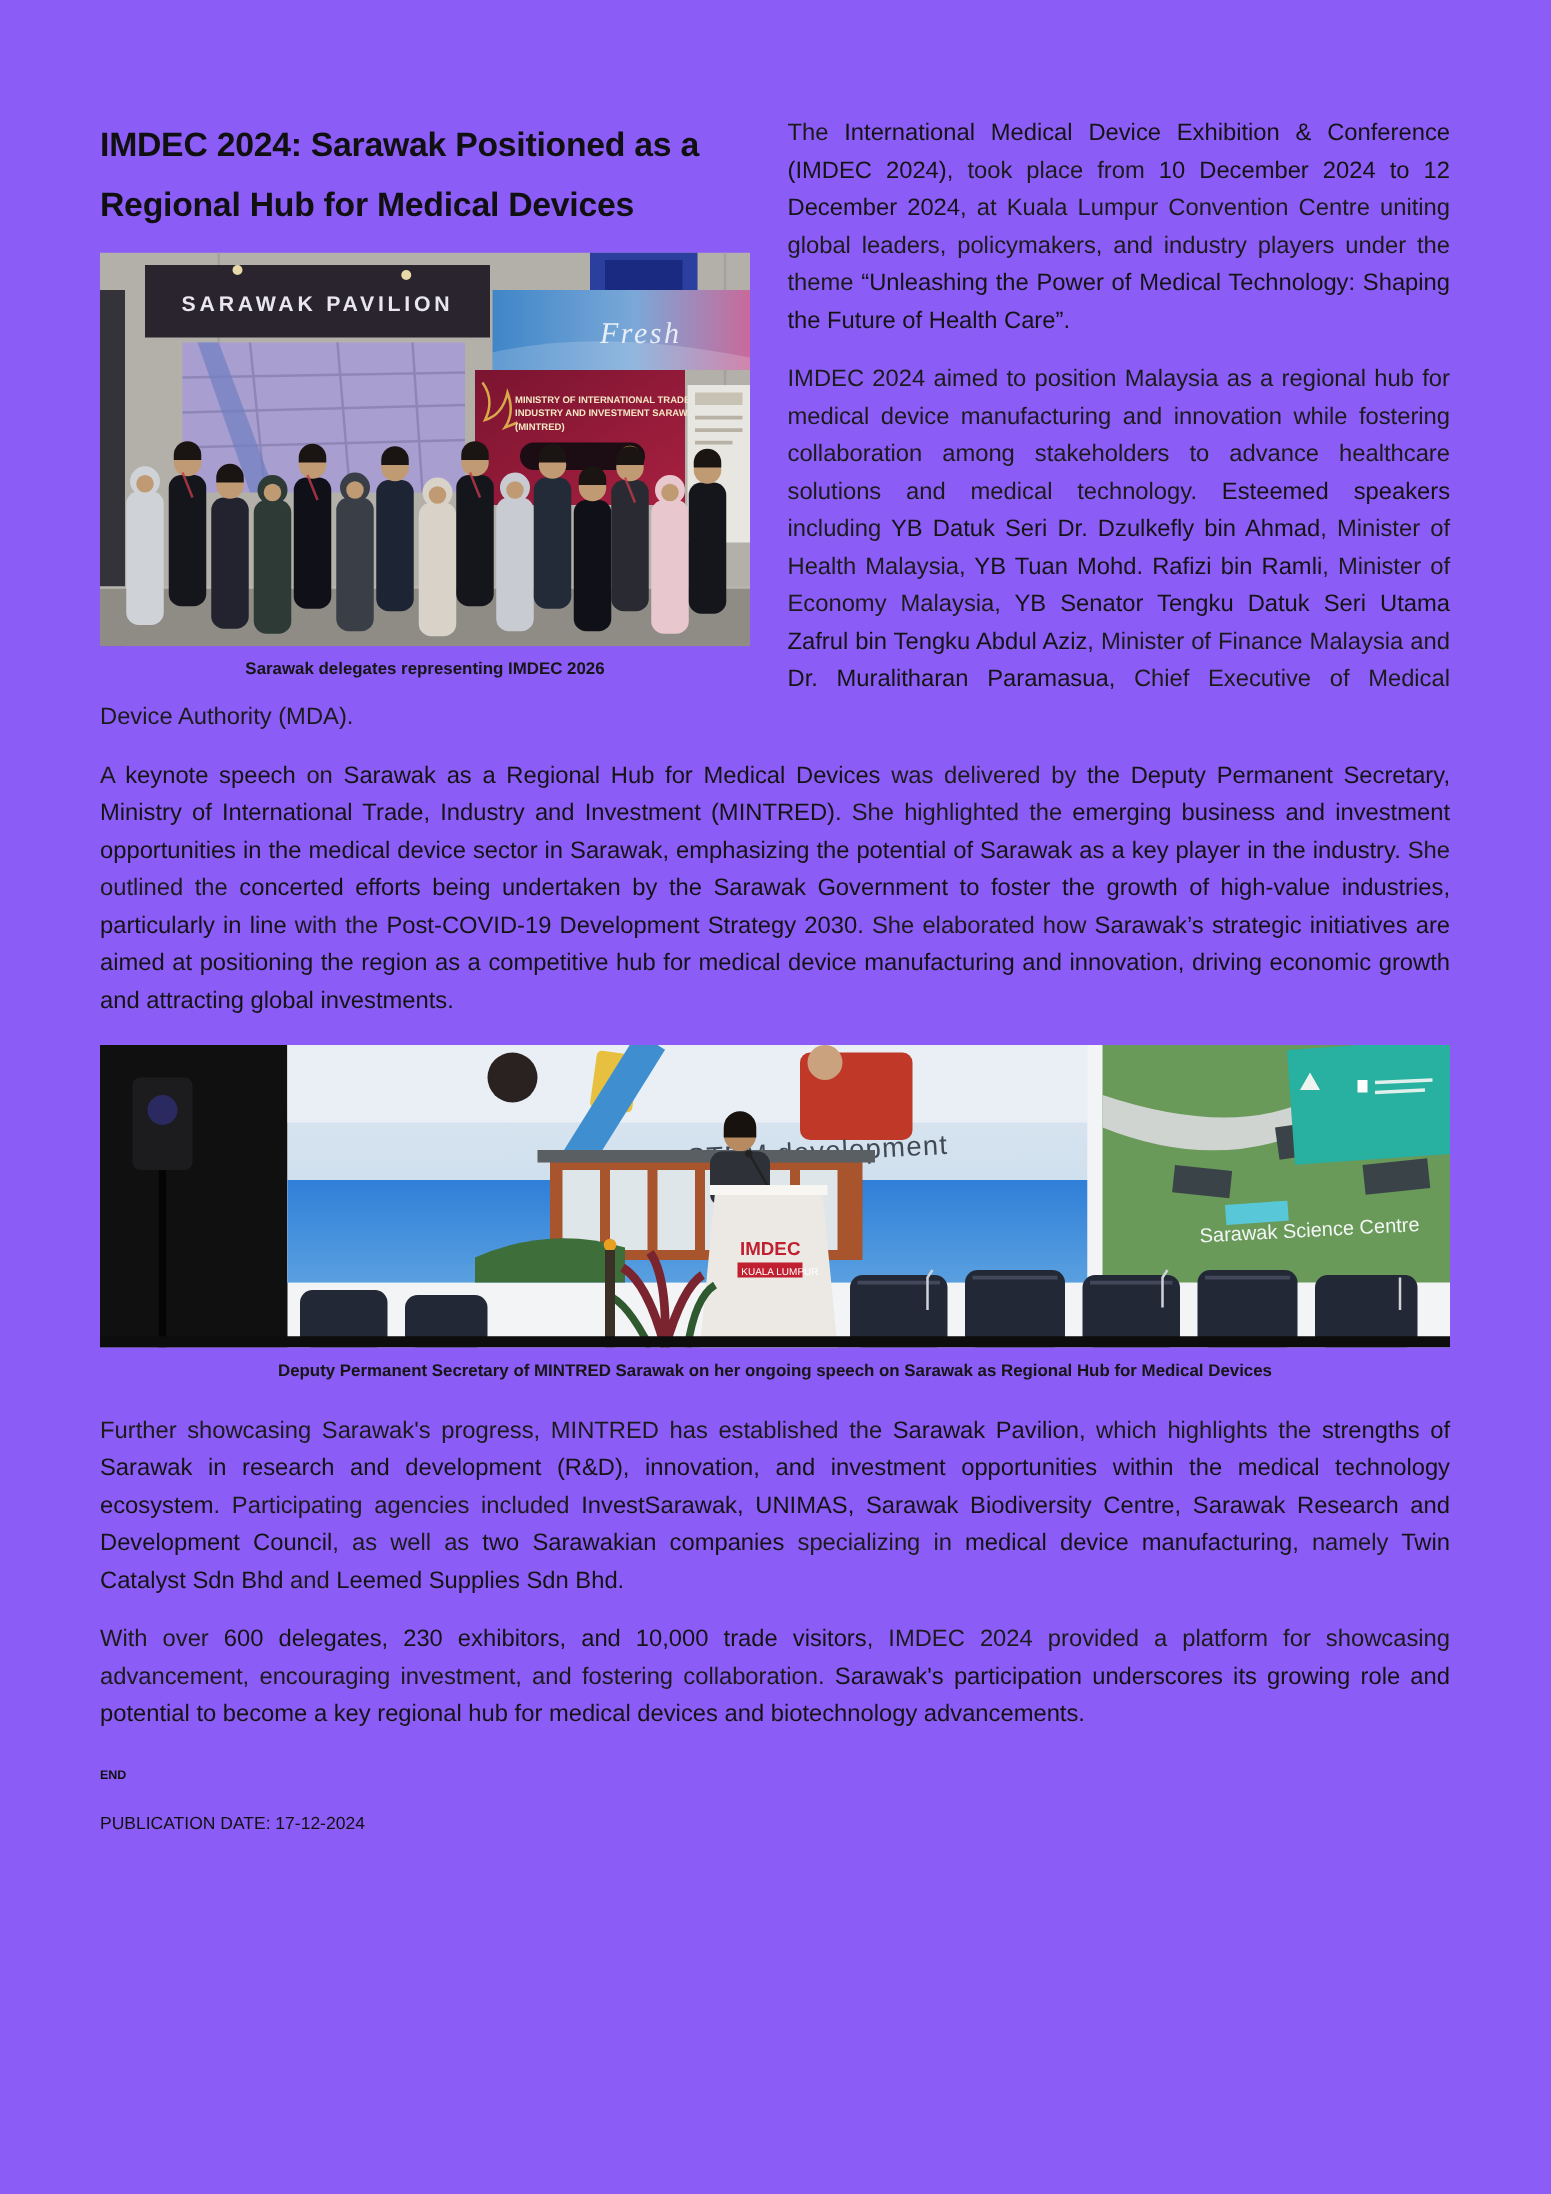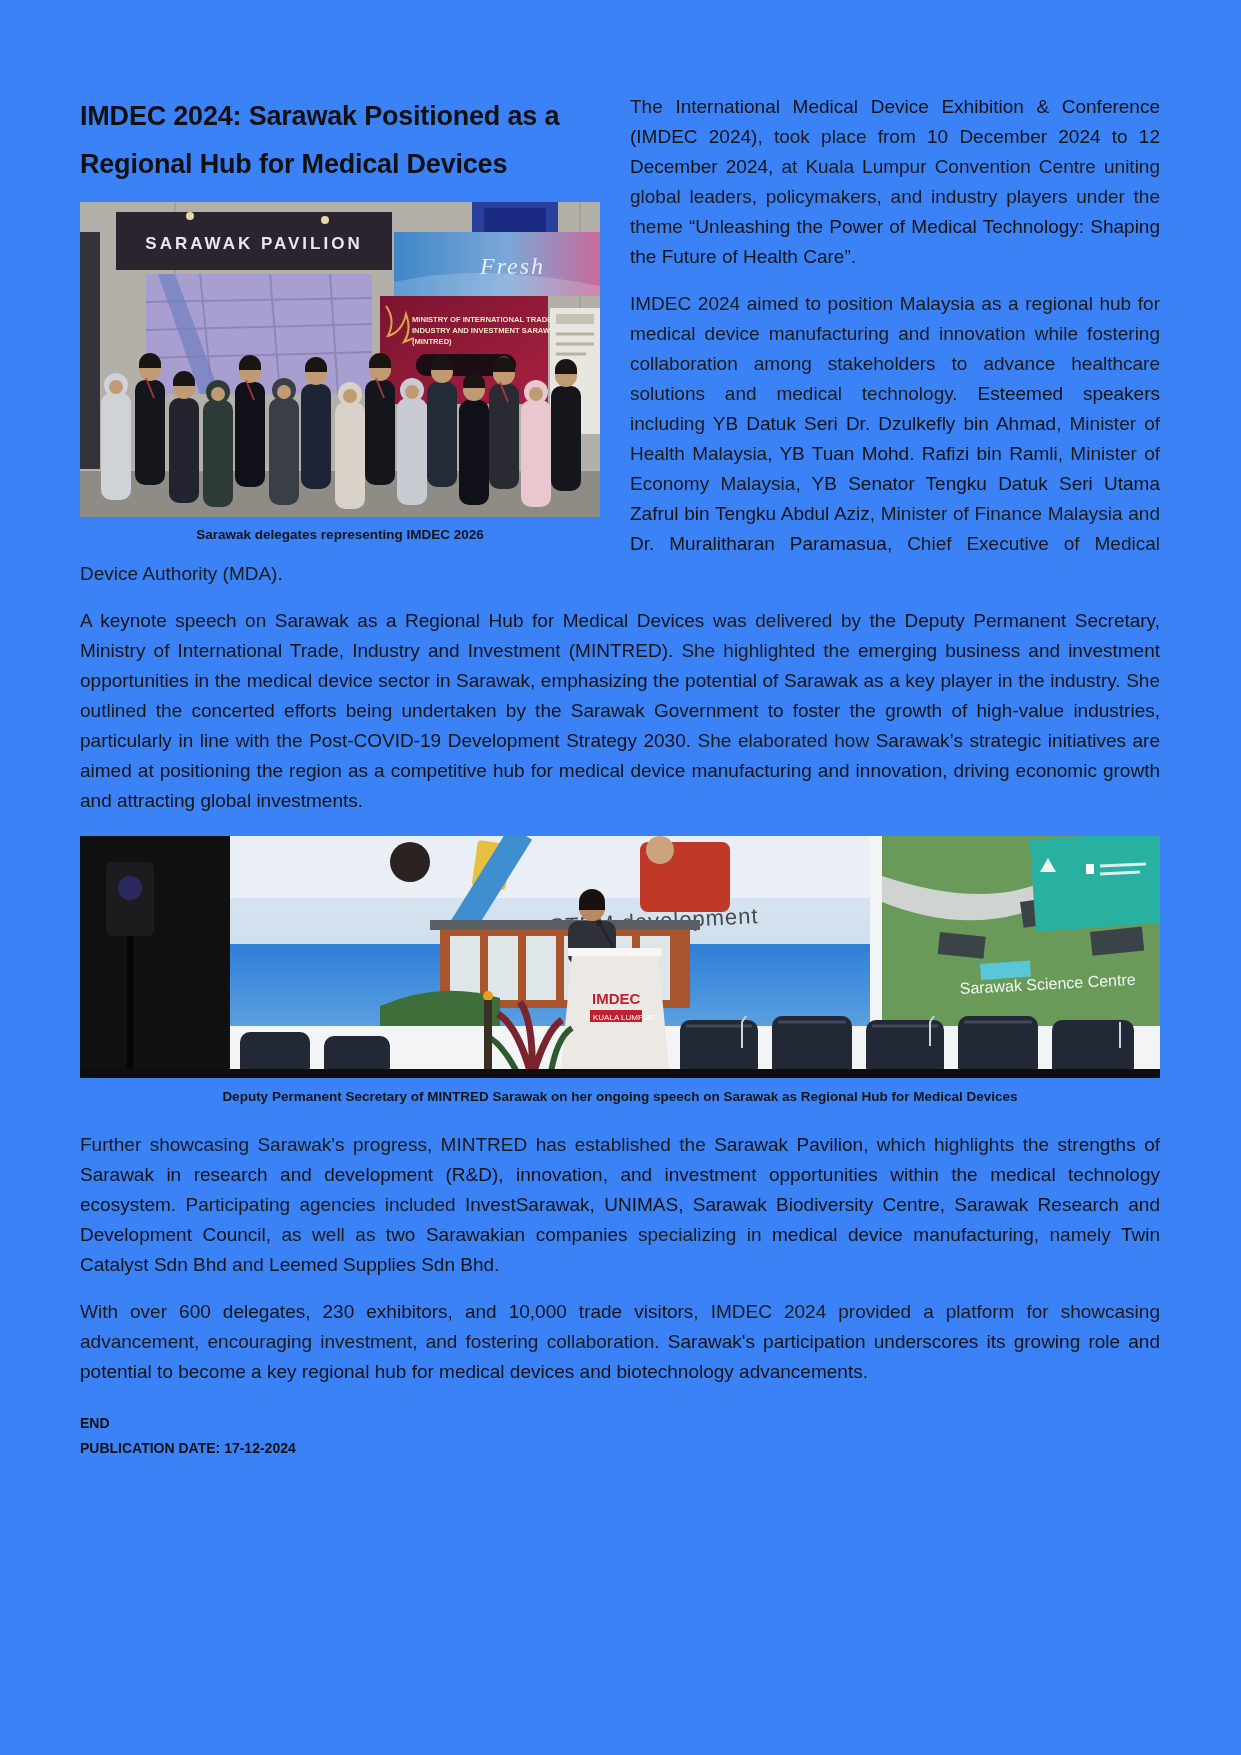--- a/index.html
+++ b/index.html
@@ -1,20 +1,20 @@
 <!DOCTYPE html>
 <html><head>
 <meta charset="utf-8">
 <style>
   html,body{margin:0;padding:0;background:#ffffff;}
   .page{
     position:relative;
     width:1241px;height:1755px;
     box-sizing:border-box;
-    background:#3b82f6;
+    background:#8b5cf6;
     padding:92px 81px 0 80px;
     font-family:"Liberation Sans", sans-serif;
     color:#1b1b1b;
     overflow:hidden;
   }
   .lead-float{float:left;width:520px;margin:0 30px 6px 0;}
   h1.doc-title{
     margin:0 0 14px 0;
     font-size:27px;line-height:1.78;font-weight:700;color:#101010;
     letter-spacing:-0.2px;
@@ -29,22 +29,22 @@
   p.body-par{
     margin:0 0 17px 0;
     font-size:19px;line-height:1.58;
     text-align:justify;
     color:#1b1b1b;
   }
   p.body-par .b{font-weight:400;color:#141414;}
   .photo2-fig{clear:both;width:1080px;margin:20px 0 12px 0;}
   .photo2-fig svg{display:block;width:1080px;height:242px;}
   .caption2{margin:10px 0 24px 0;}
-  .end-line{margin:28px 0 0 0;font-size:14px;font-weight:700;color:#111;}
-  .pub-line{margin:9px 0 0 0;font-size:14px;font-weight:700;color:#111;}
+  .end-line{margin:28px 0 0 0;font-size:10px;font-weight:700;color:#111;}
+  .pub-line{margin:24px 0 0 0;font-size:14px;font-weight:400;color:#111;}
   svg text{font-family:"Liberation Sans", sans-serif;}
   svg .serif{font-family:"Liberation Serif", serif;}
 </style>
 </head>
 <body>
 
 <div class="page">
 
   <div class="lead-float">
     <h1 class="doc-title">IMDEC 2024: Sarawak Positioned as a Regional Hub for Medical Devices</h1>

